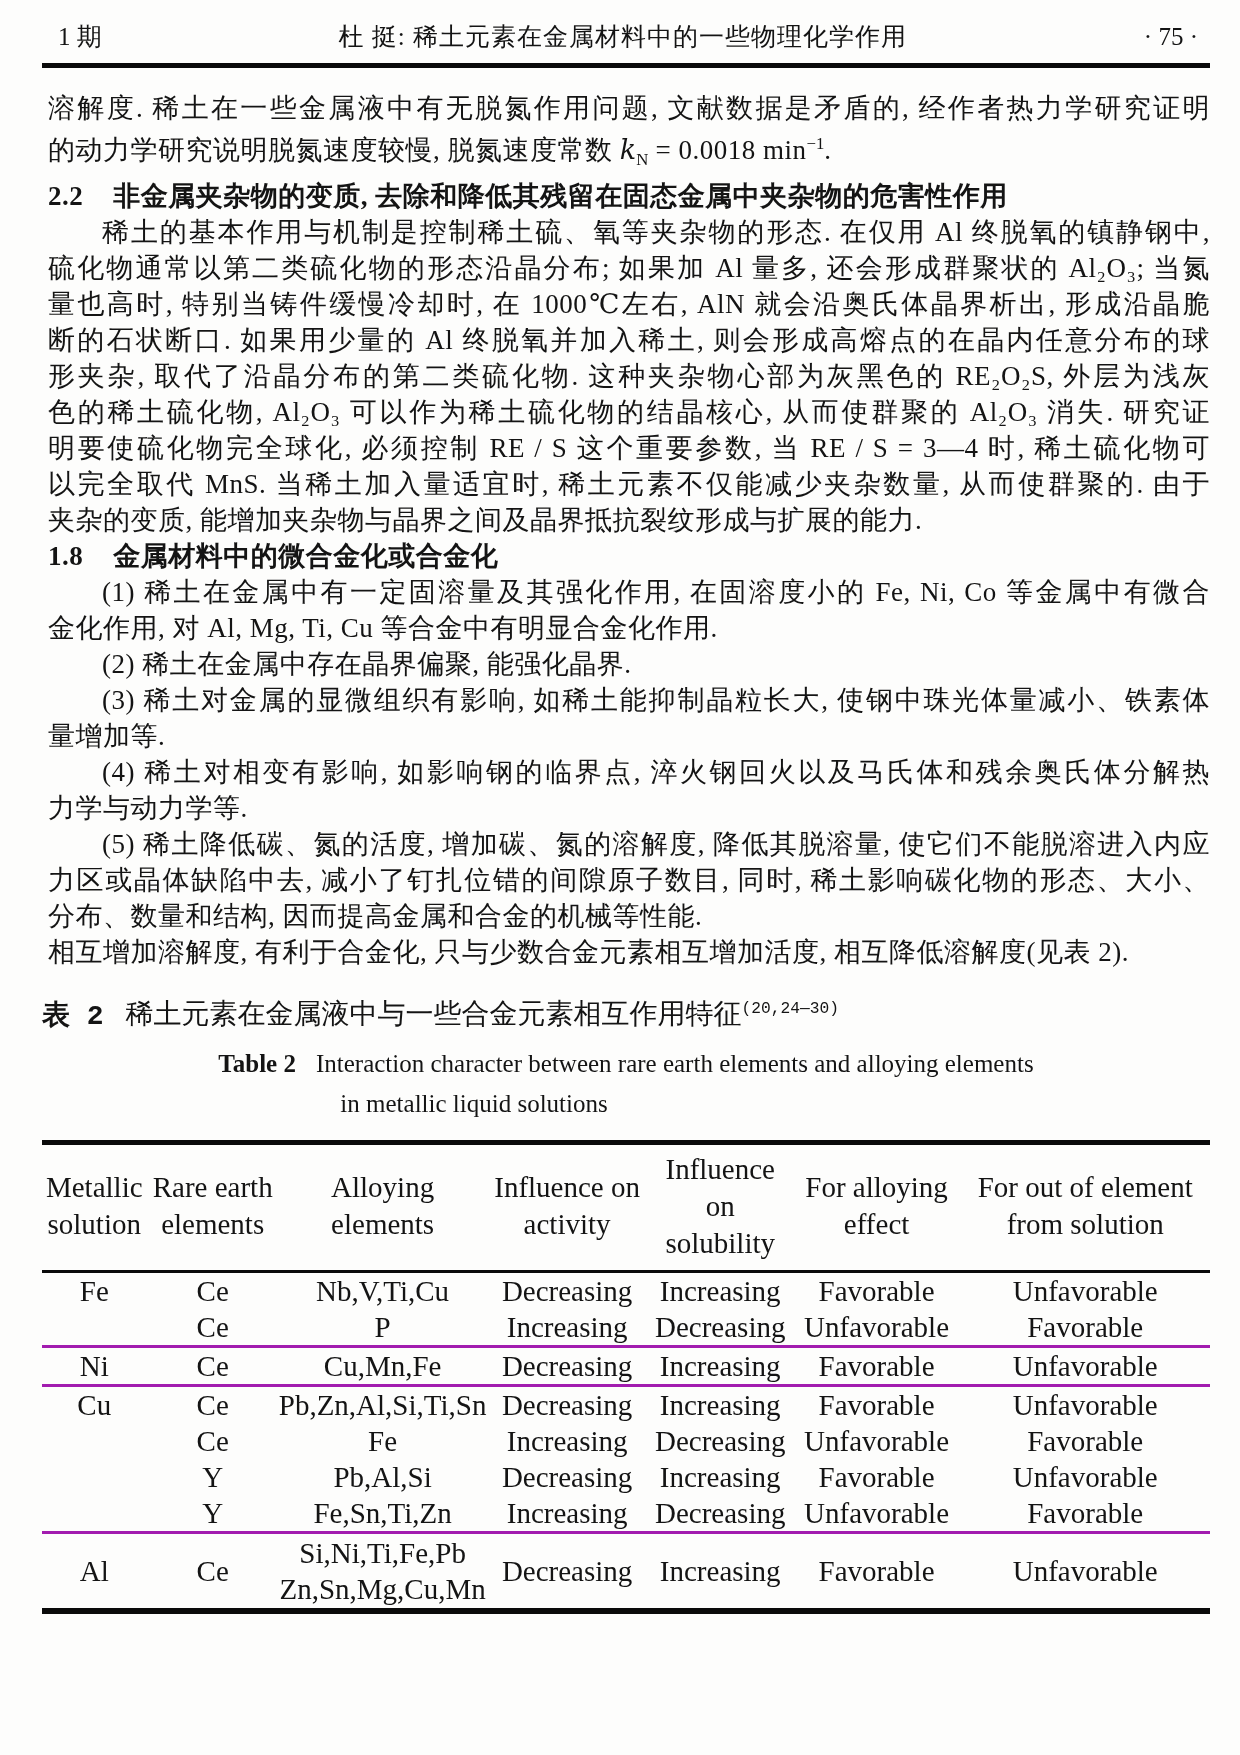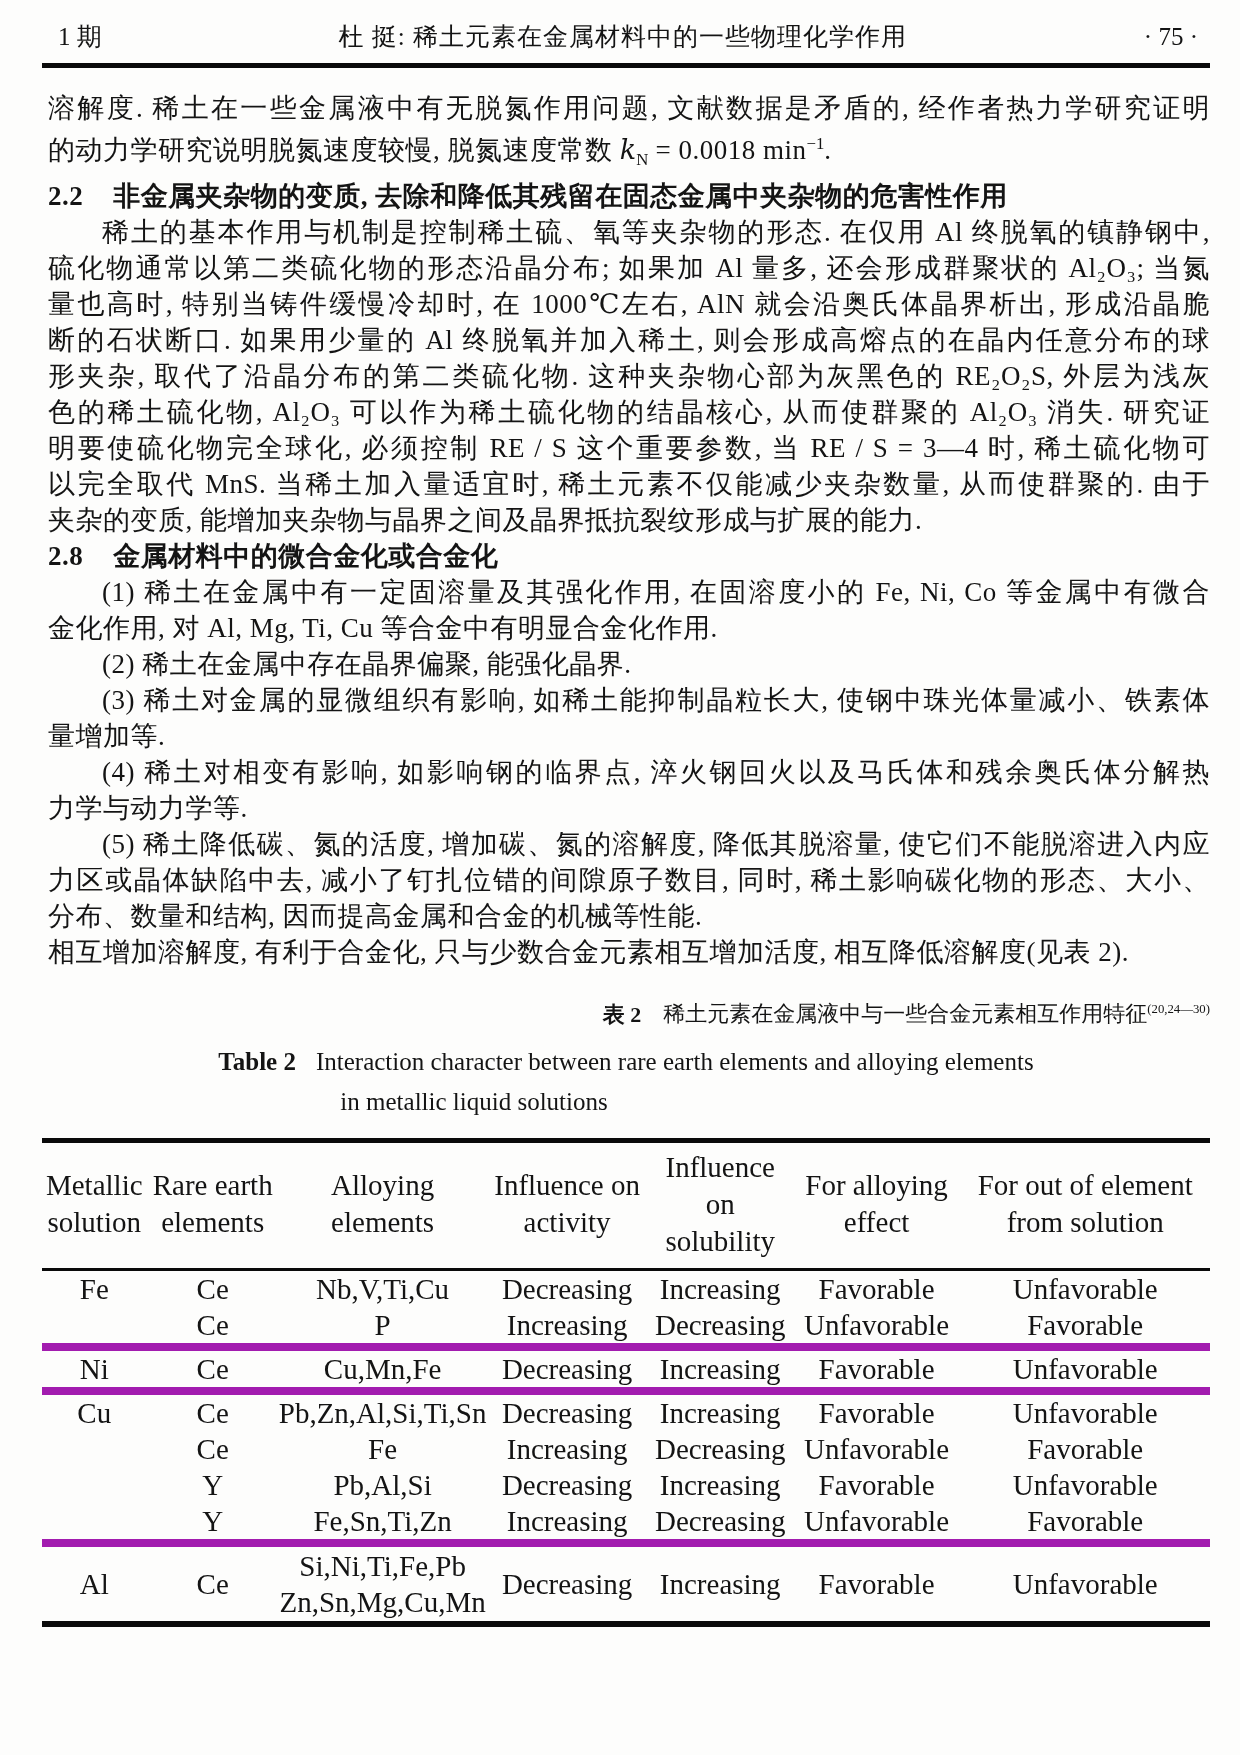--- a/index.html
+++ b/index.html
@@ -37,24 +37,25 @@
   }
   .fill { text-align: justify; text-align-last: justify; }
   .indent { text-indent: 54px; }
   .sect { font-weight: bold; }
   .sect .sect-num { margin-right: 30px; }
   .var { font-style: italic; font-family: "DejaVu Serif", serif; letter-spacing: 0; }
   sub, sup { font-size: 0.62em; letter-spacing: 0; }
 
   
   .cap-cn {
-    text-align: right;
-    font-size: 22px;
+    text-align: left;
+    font-size: 28px;
     line-height: 34px;
     margin-top: 22px;
+    font-family: Liberation Mono, monospace;
   }
   .cap-cn .cap-label { font-weight: bold; margin-right: 22px; }
   .cap-cn sup { font-size: 0.58em; }
   .cap-en {
     width: fit-content;
     margin: 10px auto 16px auto;
     font-size: 25px;
     line-height: 40px;
     text-align: left;
   }
@@ -75,21 +76,21 @@
     vertical-align: middle;
     font-weight: normal;
     padding: 0;
   }
   table.tbl thead th {
     border-bottom: 3px solid #0a0a0a;
     padding: 6px 0 8px 0;
   }
   table.tbl thead .th-line { line-height: 37px; }
   table.tbl tbody td { height: 36px; line-height: 36px; }
-  table.tbl tr.group-start td { border-top: 8px solid #a21caf; }
+  table.tbl tr.group-start td { border-top: 3px solid #a21caf; }
   table.tbl tr.tall td { height: 74px; }
   table.tbl .cell-2line div { line-height: 36px; }
 </style>
 </head>
 <body>
 
 <div class="page">
 
   <header class="page-header">
     <span class="hdr-issue">1 期</span>
@@ -107,21 +108,21 @@
     <p class="line fill indent">稀土的基本作用与机制是控制稀土硫、氧等夹杂物的形态. 在仅用 Al 终脱氧的镇静钢中,</p>
     <p class="line fill">硫化物通常以第二类硫化物的形态沿晶分布; 如果加 Al 量多, 还会形成群聚状的 Al₂O₃; 当氮</p>
     <p class="line fill">量也高时, 特别当铸件缓慢冷却时, 在 1000℃左右, AlN 就会沿奥氏体晶界析出, 形成沿晶脆</p>
     <p class="line fill">断的石状断口. 如果用少量的 Al 终脱氧并加入稀土, 则会形成高熔点的在晶内任意分布的球</p>
     <p class="line fill">形夹杂, 取代了沿晶分布的第二类硫化物. 这种夹杂物心部为灰黑色的 RE₂O₂S, 外层为浅灰</p>
     <p class="line fill">色的稀土硫化物, Al₂O₃ 可以作为稀土硫化物的结晶核心, 从而使群聚的 Al₂O₃ 消失. 研究证</p>
     <p class="line fill">明要使硫化物完全球化, 必须控制 RE / S 这个重要参数, 当 RE / S = 3—4 时, 稀土硫化物可</p>
     <p class="line fill">以完全取代 MnS. 当稀土加入量适宜时, 稀土元素不仅能减少夹杂数量, 从而使群聚的. 由于</p>
     <p class="line">夹杂的变质, 能增加夹杂物与晶界之间及晶界抵抗裂纹形成与扩展的能力.</p>
 
-    <p class="line sect"><span class="sect-num">2.8</span><span>金属材料中的微合金化或合金化</span></p>
+    <p class="line sect"><span class="sect-num">1.8</span><span>金属材料中的微合金化或合金化</span></p>
 
     <p class="line fill indent">(1) 稀土在金属中有一定固溶量及其强化作用, 在固溶度小的 Fe, Ni, Co 等金属中有微合</p>
     <p class="line">金化作用, 对 Al, Mg, Ti, Cu 等合金中有明显合金化作用.</p>
     <p class="line indent">(2) 稀土在金属中存在晶界偏聚, 能强化晶界.</p>
     <p class="line fill indent">(3) 稀土对金属的显微组织有影响, 如稀土能抑制晶粒长大, 使钢中珠光体量减小、铁素体</p>
     <p class="line">量增加等.</p>
     <p class="line fill indent">(4) 稀土对相变有影响, 如影响钢的临界点, 淬火钢回火以及马氏体和残余奥氏体分解热</p>
     <p class="line">力学与动力学等.</p>
     <p class="line fill indent">(5) 稀土降低碳、氮的活度, 增加碳、氮的溶解度, 降低其脱溶量, 使它们不能脱溶进入内应</p>
     <p class="line fill">力区或晶体缺陷中去, 减小了钉扎位错的间隙原子数目, 同时, 稀土影响碳化物的形态、大小、</p>

